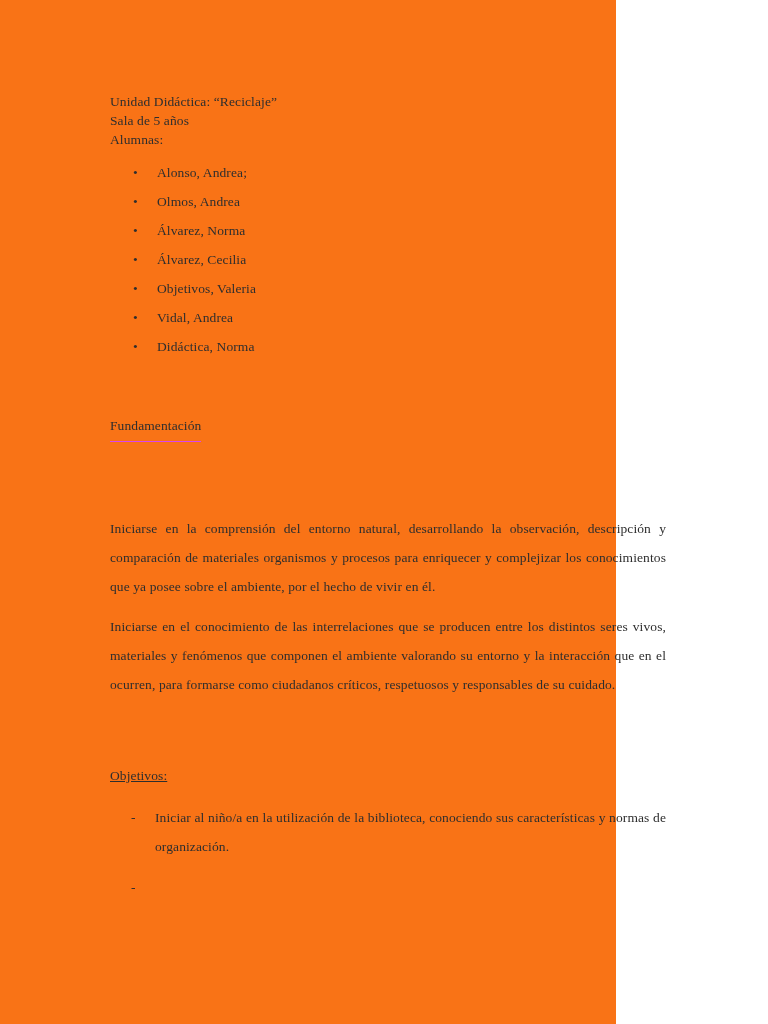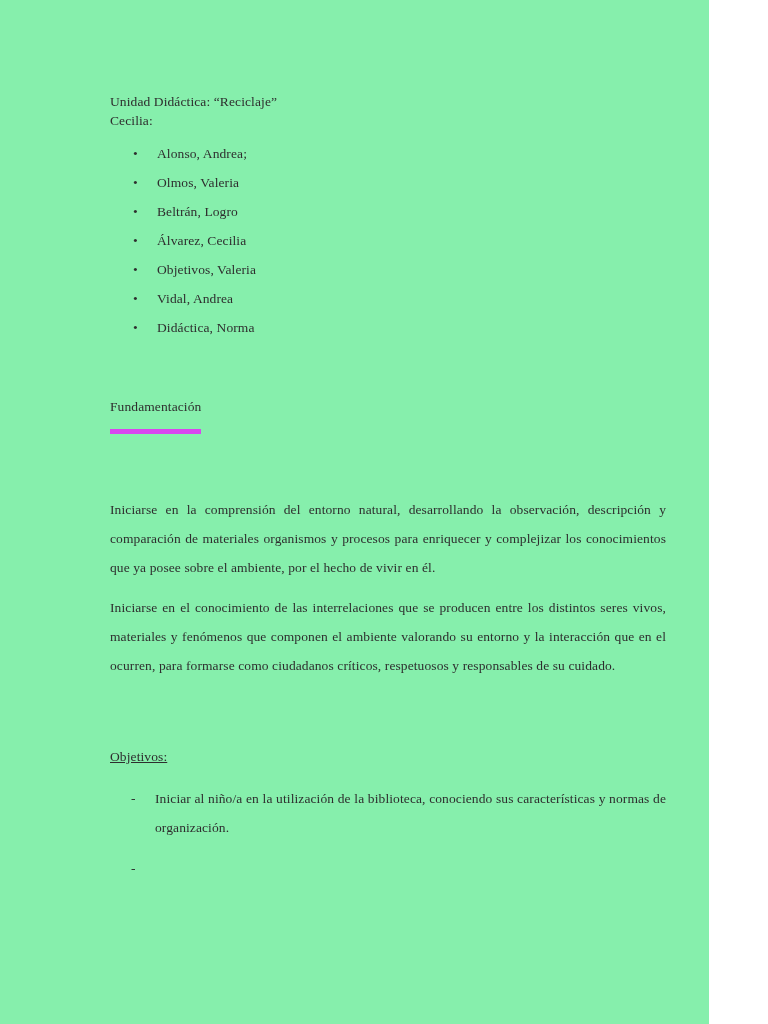--- a/index.html
+++ b/index.html
@@ -11,23 +11,23 @@
     width: 768px;
     height: 1024px;
     background: #ffffff;
     font-family: "Liberation Serif", "DejaVu Serif", serif;
     color: #2e2e2e;
     overflow: hidden;
   }
 
   .page {
     position: relative;
-    width: 709px;
+    width: 616px;
     height: 1024px;
-    background: #86efac;
+    background: #f97316;
     box-sizing: border-box;
     padding: 92px 103px 0 110px;
   }
 
   
   .doc-header {
     font-size: 13.5px;
     line-height: 19px;
     letter-spacing: 0.1px;
   }
@@ -56,22 +56,22 @@
     line-height: 29px;
   }
 
   
   .section-heading {
     font-size: 13.5px;
     line-height: 29px;
     letter-spacing: 0.1px;
   }
   .section-heading span.u {
-    border-bottom: 5px solid #d946ef;
-    padding-bottom: 15px;
+    border-bottom: 1px solid #d946ef;
+    padding-bottom: 8px;
   }
 
   .spacer-lg { height: 50px; }
   .spacer-md { height: 12px; }
   .spacer-xl { height: 62px; }
 
   
   .body-par {
     font-size: 13.5px;
     line-height: 29px;
@@ -118,35 +118,36 @@
     line-height: 29px;
   }
 </style>
 </head>
 <body>
 
 <div class="page">
 
   <div class="doc-header">
     <div class="hline">Unidad Didáctica: “Reciclaje”</div>
-    <div class="hline">Cecilia:</div>
+    <div class="hline">Sala de 5 años</div>
+    <div class="hline">Alumnas:</div>
   </div>
 
   <ul class="student-list">
     <li>
       <span class="bullet">•</span>
       <span>Alonso, Andrea;</span>
     </li>
     <li>
       <span class="bullet">•</span>
-      <span>Olmos, Valeria</span>
+      <span>Olmos, Andrea</span>
     </li>
     <li>
       <span class="bullet">•</span>
-      <span>Beltrán, Logro</span>
+      <span>Álvarez, Norma</span>
     </li>
     <li>
       <span class="bullet">•</span>
       <span>Álvarez, Cecilia</span>
     </li>
     <li>
       <span class="bullet">•</span>
       <span>Objetivos, Valeria</span>
     </li>
     <li>

